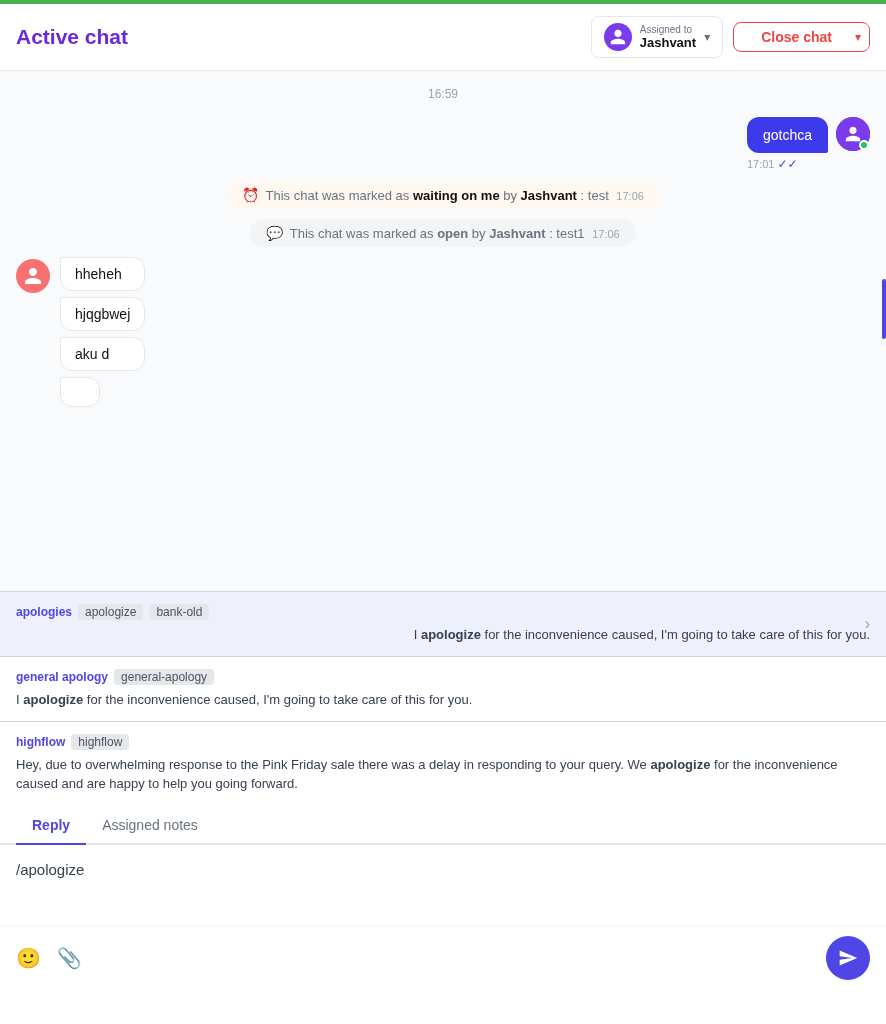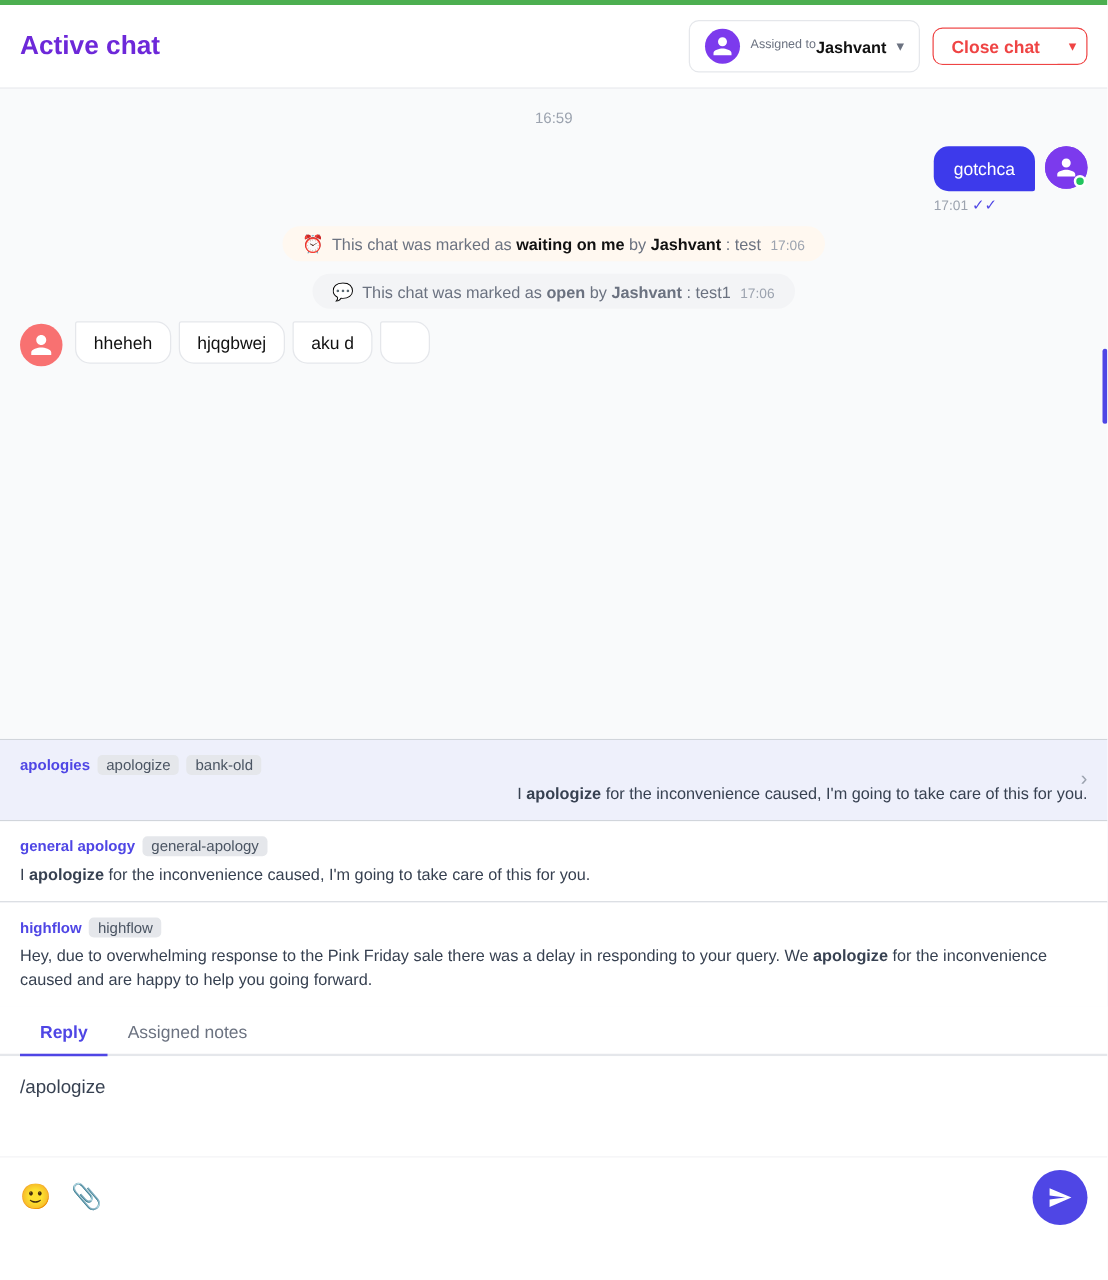--- a/index.html
+++ b/index.html
@@ -54,41 +54,42 @@
       background: #7c3aed;
       display: flex;
       align-items: center;
       justify-content: center;
       color: #fff;
       font-size: 12px;
       font-weight: bold;
     }
     .assigned-text {
       display: flex;
-      flex-direction: row;
+      flex-direction: column;
     }
     .assigned-label {
       font-size: 10px;
       color: #6b7280;
     }
     .assigned-name {
       font-size: 13px;
       font-weight: 600;
       color: #111;
     }
     .chevron-down {
       color: #6b7280;
       font-size: 12px;
     }
     .close-btn-wrapper {
       display: flex;
       align-items: center;
       border: 1.5px solid #ef4444;
       border-radius: 8px;
       overflow: hidden;
+      padding-left: 13px;
     }
     .close-btn-main {
       padding: 6px 14px;
       background: #fff;
       cursor: pointer;
       color: #ef4444;
       font-size: 14px;
       font-weight: 600;
       border: none;
     }
@@ -251,20 +252,21 @@
       align-items: center;
       justify-content: center;
       flex-shrink: 0;
       margin-top: 2px;
     }
     .user-avatar svg {
       fill: #fff;
     }
     .msg-bubbles-in {
       display: flex;
+      flex-direction: column;
       gap: 6px;
     }
     .msg-bubble-in {
       background: #fff;
       border: 1px solid #e5e7eb;
       border-radius: 2px 12px 12px 12px;
       padding: 8px 14px;
       font-size: 14px;
       color: #111;
       max-width: 300px;

